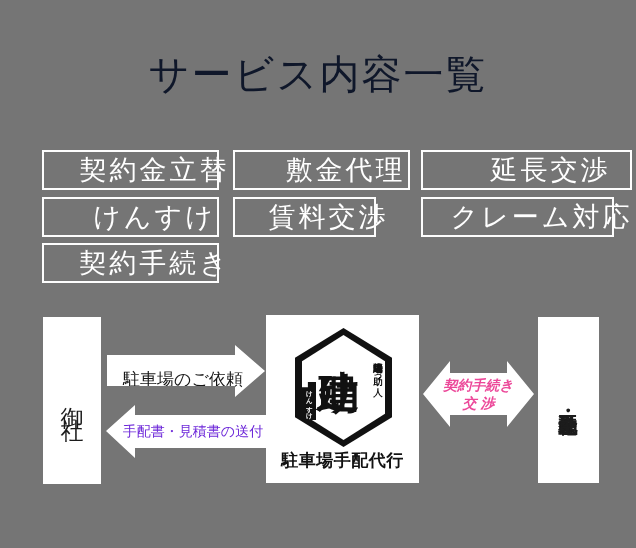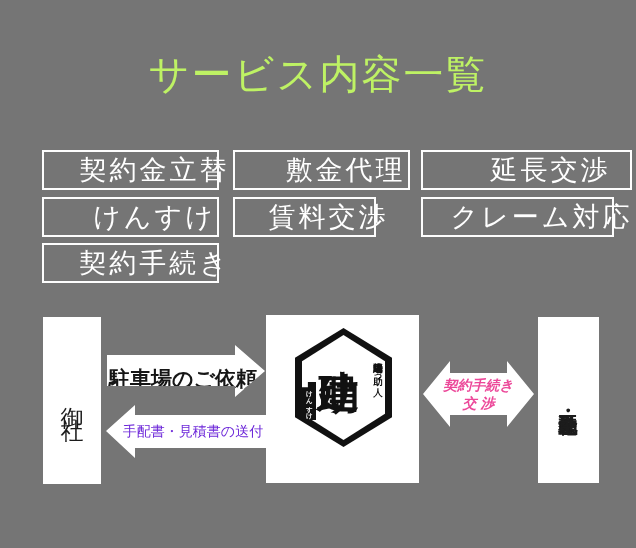--- a/index.html
+++ b/index.html
@@ -8,21 +8,21 @@
     width:636px;height:548px;
     background:#757575;
     overflow:hidden;
     font-family:"Liberation Sans",sans-serif;
   }
   
   .title{
     position:absolute;left:0;top:52px;width:636px;margin:0;
     text-align:center;
     font-size:40px;font-weight:400;letter-spacing:2px;
-    color:#bef264;line-height:1.1;
+    color:#0f172a;line-height:1.1;
   }
   
   .tag{
     position:absolute;height:40px;box-sizing:border-box;
     border:2px solid #fdfdfd;
     color:#ffffff;font-size:27px;font-weight:400;letter-spacing:3px;
     display:flex;align-items:center;justify-content:center;
     white-space:nowrap;
     padding-left:48px;
   }
@@ -48,21 +48,21 @@
     font-size:19px;font-weight:700;color:#1c1c1c;letter-spacing:0;line-height:1;
   }
   .arrow{position:absolute;background:#ffffff;}
   .arrow-right{
     left:107px;top:345px;width:158px;height:52px;
     clip-path:polygon(0px 10px,128px 10px,128px 0px,158px 26px,128px 52px,128px 41px,0px 41px);
   }
   .arrow-right .lbl{
     position:absolute;left:14px;top:10px;width:124px;height:48px;
     display:flex;align-items:center;justify-content:center;
-    font-size:21px;font-weight:700;color:#161616;white-space:nowrap;
+    font-size:17px;font-weight:400;color:#161616;white-space:nowrap;
   }
   .arrow-left{
     left:106px;top:405px;width:160px;height:53px;
     clip-path:polygon(0px 26px,29px 0px,29px 10px,160px 10px,160px 43px,29px 43px,29px 53px);
   }
   .arrow-left .lbl{
     position:absolute;left:21px;top:10px;width:132px;height:33px;
     display:flex;align-items:center;justify-content:center;
     font-size:14px;font-weight:400;color:#6d28d9;white-space:nowrap;
   }
@@ -142,20 +142,21 @@
       <span class="lbl">手配書・見積書の送付</span>
     </div>
 
     <div class="center-box">
       <div class="hex">
         <div class="hex-inner"></div>
         <div class="logo-main">建助</div>
         <div class="logo-side">建築現場の助っ人</div>
         <div class="logo-furigana">けんすけ</div>
       </div>
+      <div class="center-caption">駐車場手配代行</div>
     </div>
 
     <div class="arrow arrow-double">
       <span>契約手続き</span>
       <span>交 渉</span>
     </div>
 
     <div class="party party-partner">
       <span class="v">不動産会社・地主</span>
     </div>

